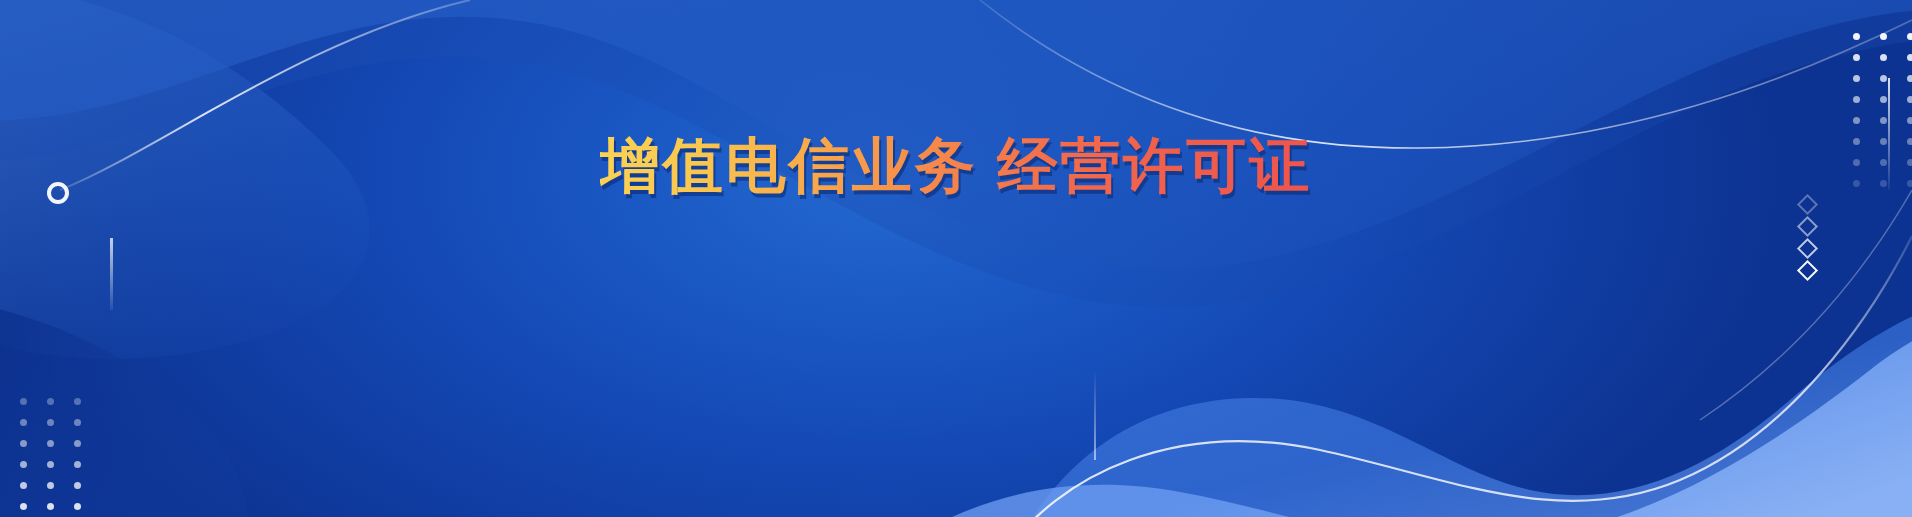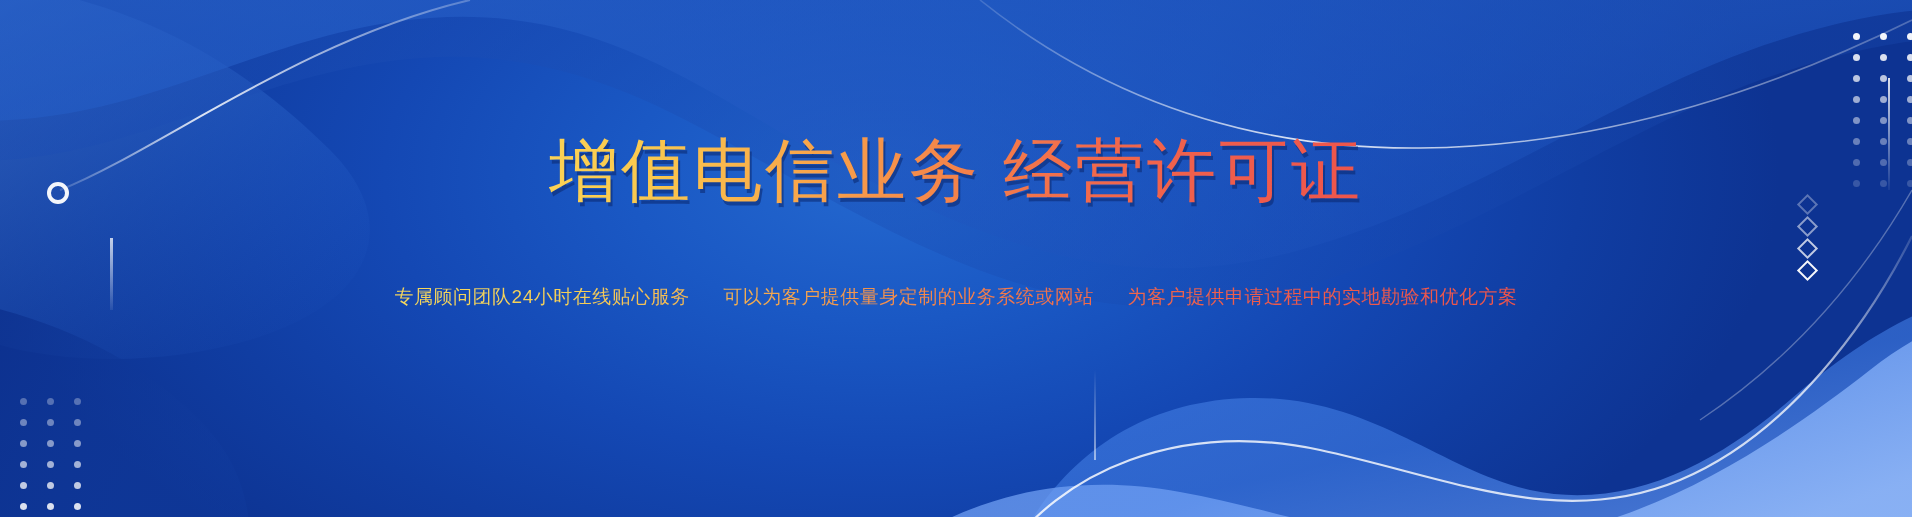--- a/index.html
+++ b/index.html
@@ -25,22 +25,22 @@
   .content {
     position: absolute;
     inset: 0;
     display: flex;
     flex-direction: column;
     align-items: center;
     justify-content: flex-start;
   }
   .title {
     margin-top: 136px;
-    font-size: 69px;
-    font-weight: 400;
+    font-size: 60px;
+    font-weight: 700;
     letter-spacing: 3px;
     line-height: 1;
     white-space: nowrap;
     background: linear-gradient(96deg, #fbd255 0%, #fac84e 13%, #f8a34a 33%, #f4834a 50%, #f26a4c 66%, #ef5d4c 82%, #ee554b 100%);
     -webkit-background-clip: text;
     background-clip: text;
     color: transparent;
     -webkit-text-fill-color: transparent;
     filter: drop-shadow(2px 4px 0 rgba(10, 38, 110, 0.55));
   }
@@ -243,22 +243,15 @@
     <span class="diamond" style="opacity:.32"></span>
     <span class="diamond" style="opacity:.52"></span>
     <span class="diamond" style="opacity:.74"></span>
     <span class="diamond" style="opacity:.96"></span>
   </div>
 
   <div class="vbar-mid"></div>
 
   <div class="content">
     <h1 class="title">增值电信业务 经营许可证</h1>
-    <div class="subtitle">
-      <span>专属顾问团队24小时在线贴心服务</span>
-      <span class="sub-gap"></span>
-      <span>可以为客户提供量身定制的业务系统或网站</span>
-      <span class="sub-gap"></span>
-      <span>为客户提供申请过程中的实地勘验和优化方案</span>
-    </div>
   </div>
 
 </div>
 
 </body></html>

